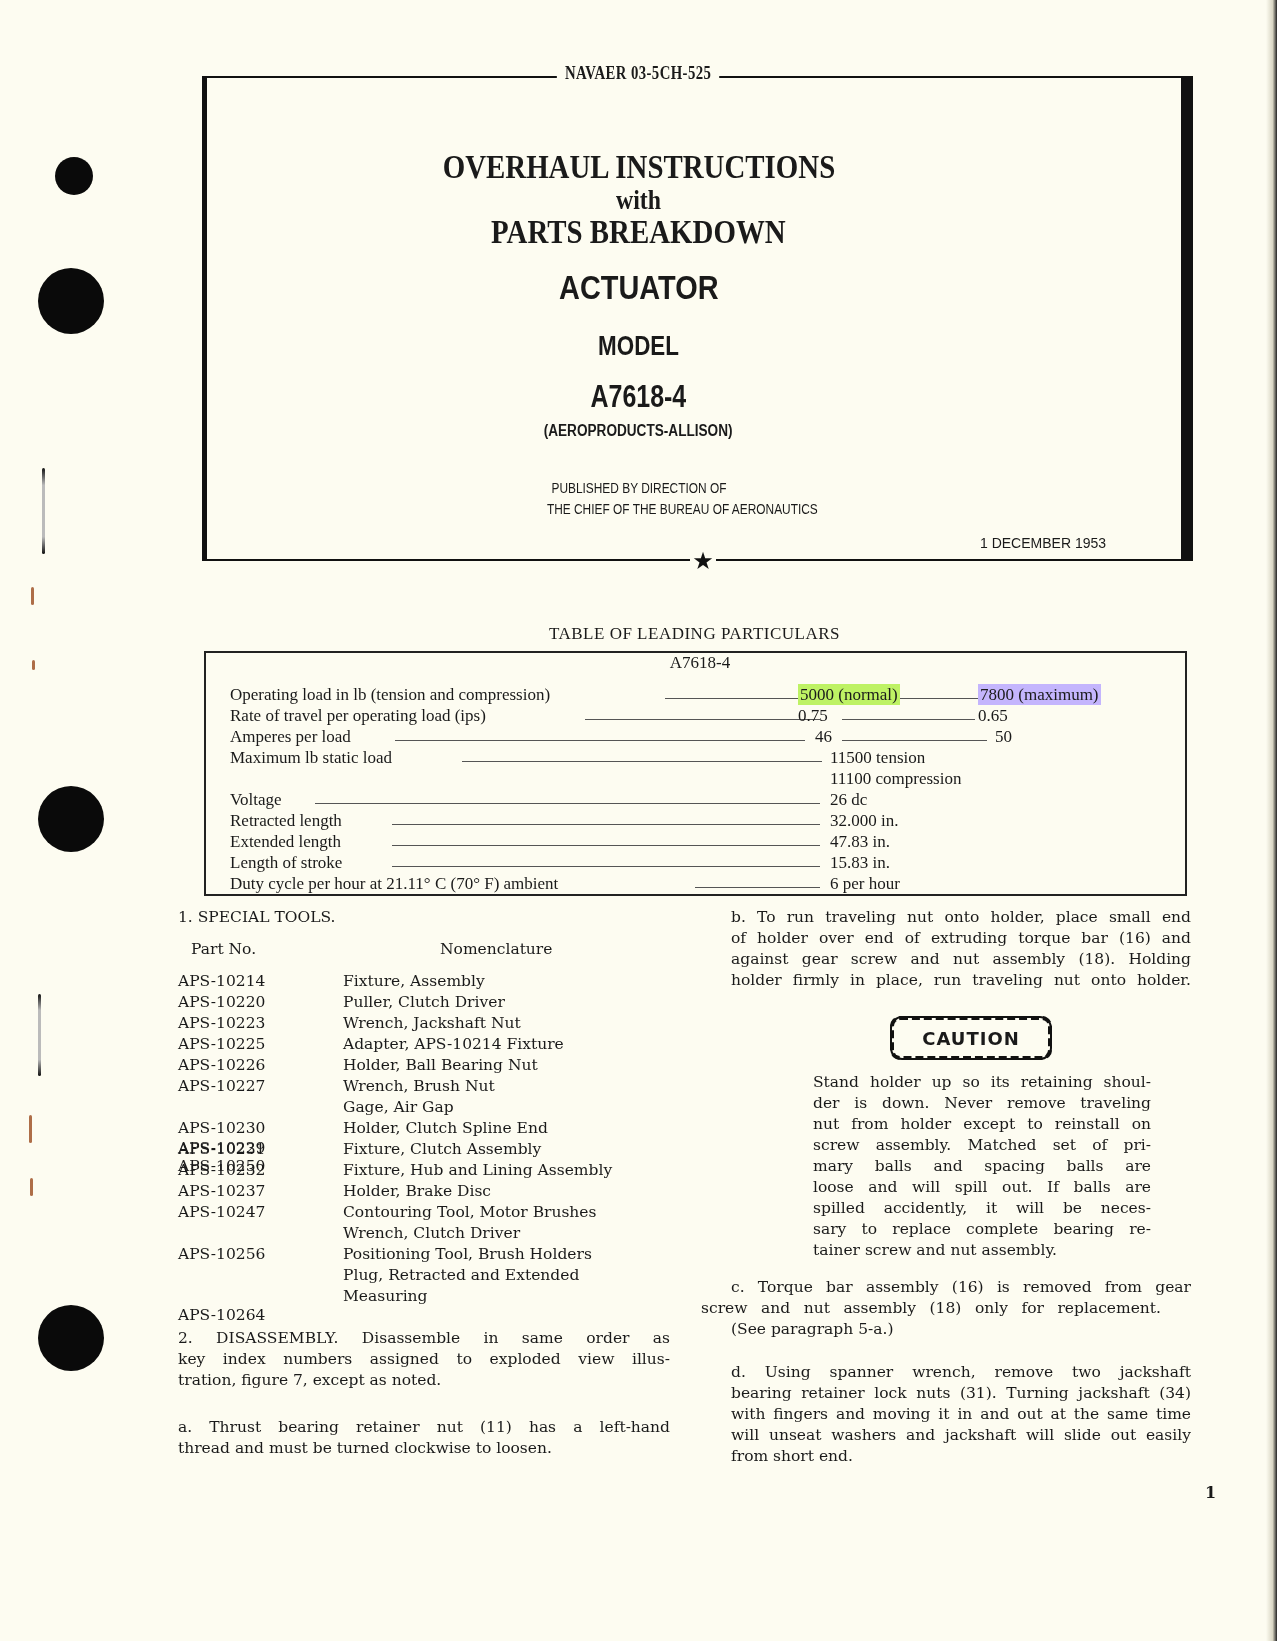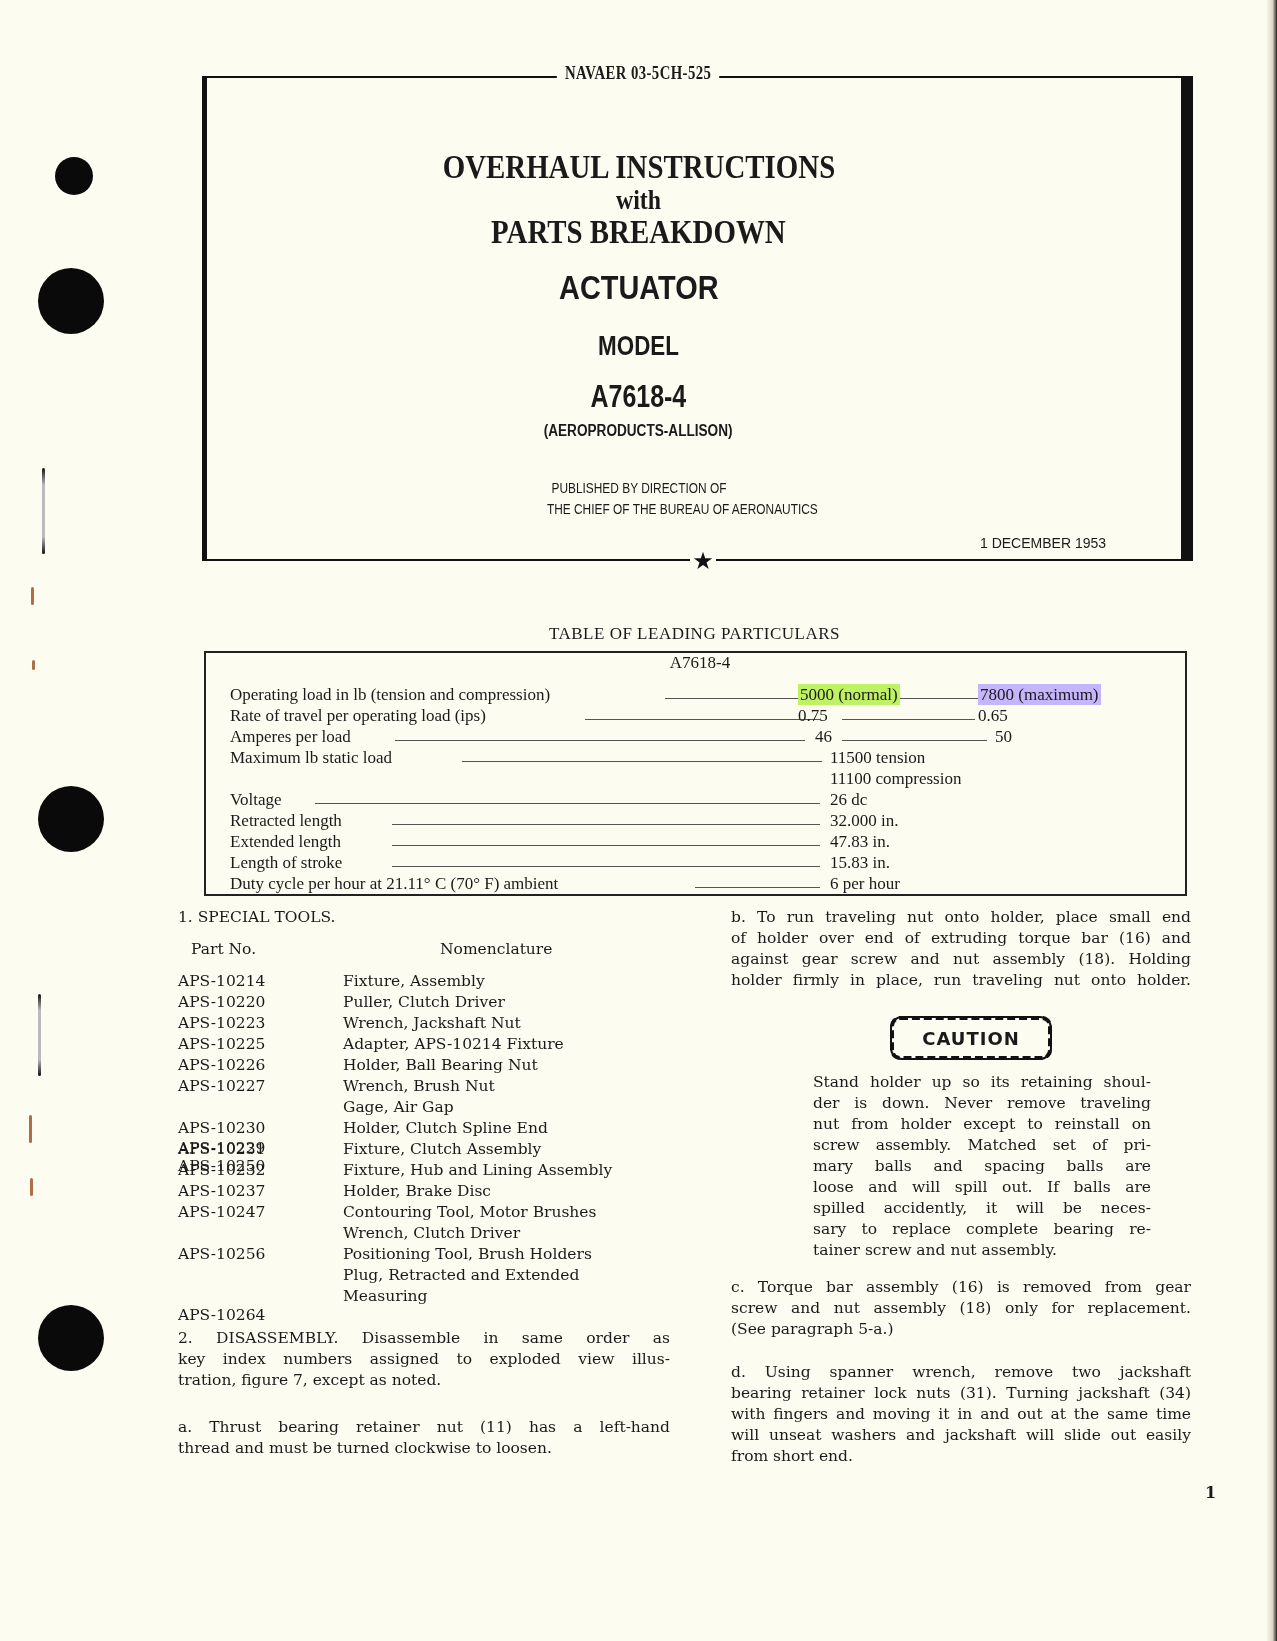--- a/index.html
+++ b/index.html
@@ -185,21 +185,21 @@
   <div class="line just" style="left:813px;top:1114px;width:338px;">nut from holder except to reinstall on</div>
   <div class="line just" style="left:813px;top:1135px;width:338px;">screw assembly.  Matched set of pri-</div>
   <div class="line just" style="left:813px;top:1156px;width:338px;">mary balls and spacing balls are</div>
   <div class="line just" style="left:813px;top:1177px;width:338px;">loose and will spill out.  If balls are</div>
   <div class="line just" style="left:813px;top:1198px;width:338px;">spilled accidently, it will be neces-</div>
   <div class="line just" style="left:813px;top:1219px;width:338px;">sary to replace complete bearing re-</div>
   <div class="line" style="left:813px;top:1240px;">tainer screw and nut assembly.</div>
 </div>
 
 <div class="line just" style="left:731px;top:1277px;width:460px;"> c.   Torque bar assembly (16) is removed from gear</div>
-<div class="line just" style="left:731px;top:1298px;width:460px;">screw and nut assembly (18) only for replacement.</div>
+<div class="line just" style="left:701px;top:1298px;width:460px;">screw and nut assembly (18) only for replacement.</div>
 <div class="line" style="left:731px;top:1319px;">(See paragraph 5-a.)</div>
 
 <div class="line just" style="left:731px;top:1362px;width:460px;"> d.   Using spanner wrench, remove two jackshaft</div>
 <div class="line just" style="left:731px;top:1383px;width:460px;">bearing retainer lock nuts (31).  Turning jackshaft (34)</div>
 <div class="line just" style="left:731px;top:1404px;width:460px;">with fingers and moving it in and out at the same time</div>
 <div class="line just" style="left:731px;top:1425px;width:460px;">will unseat washers and jackshaft will slide out easily</div>
 <div class="line" style="left:731px;top:1446px;">from short end.</div>
 
 <div class="page-num">1</div>
 

